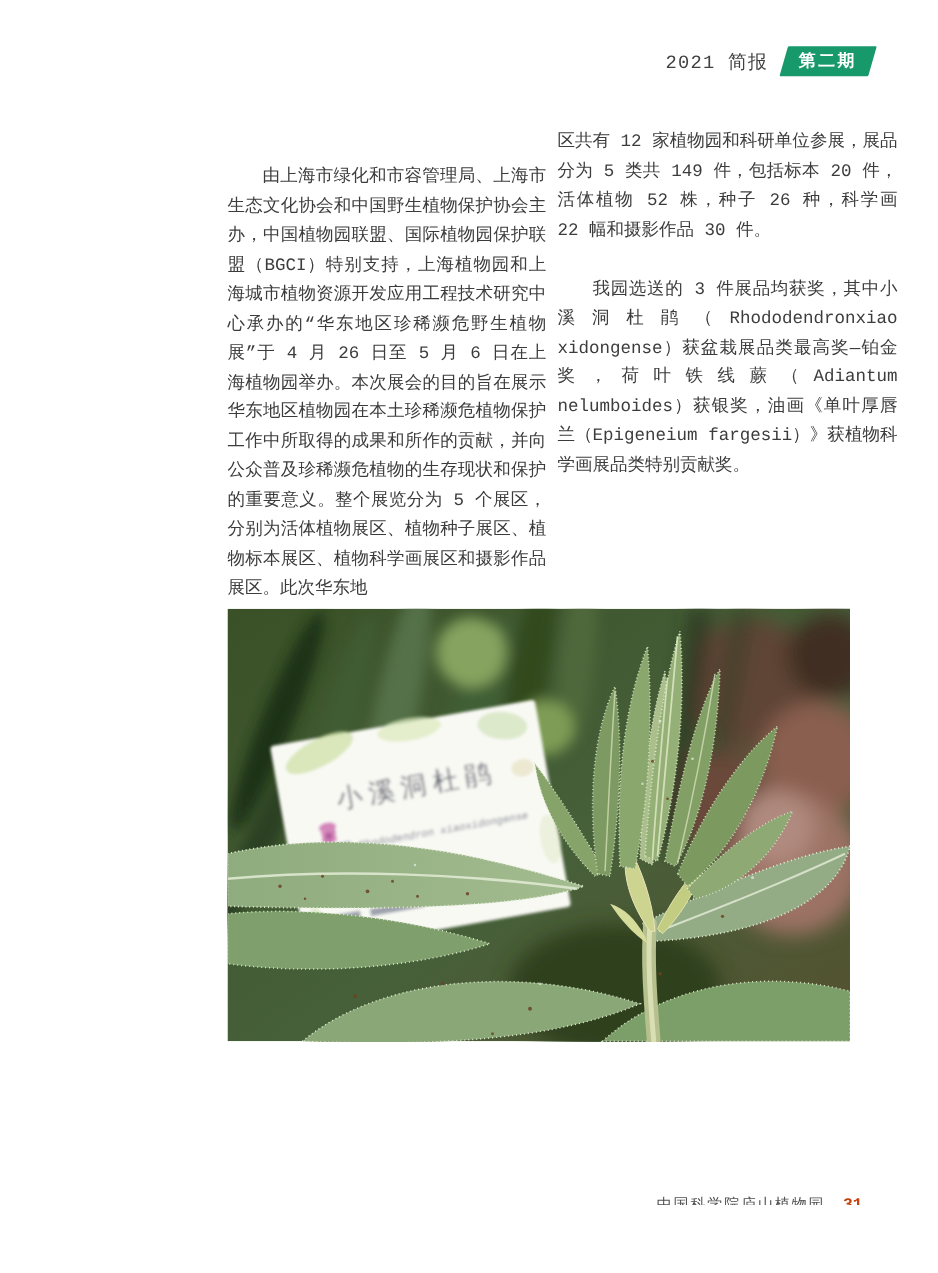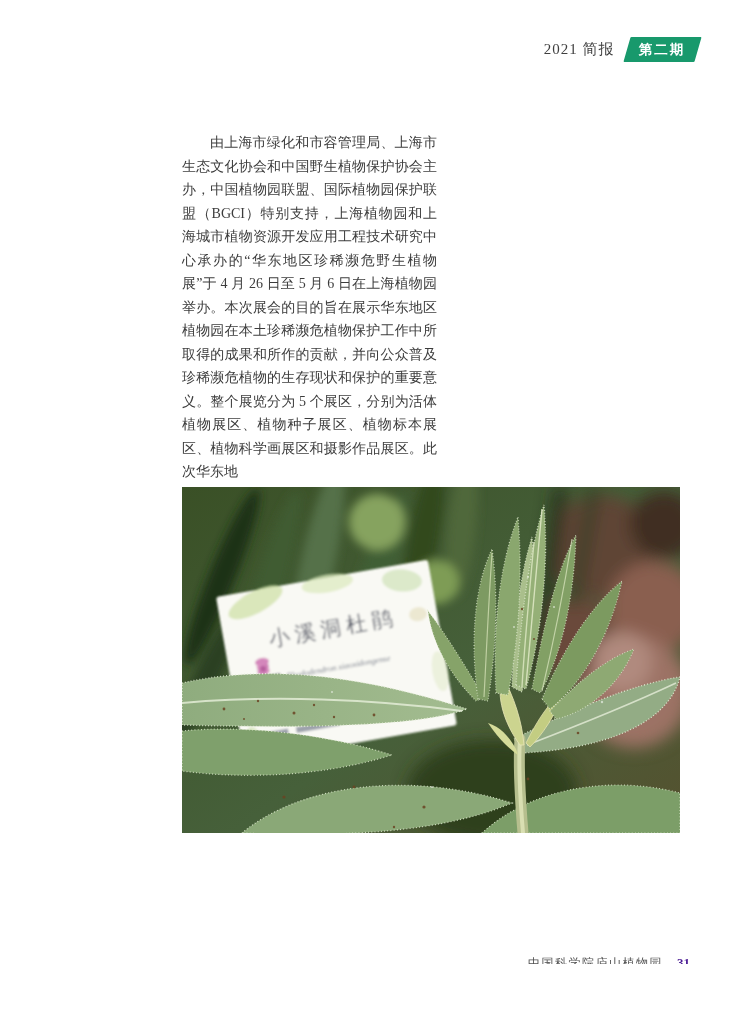--- a/index.html
+++ b/index.html
@@ -1,54 +1,56 @@
 <!DOCTYPE html>
 <html><head>
 <meta charset="utf-8">
 <style>
   html,body{margin:0;padding:0;background:#ffffff;}
   .page{
     position:relative;width:750px;height:964px;background:#ffffff;overflow:hidden;
-    font-family:Liberation Serif, serif;
+    font-family:Liberation Mono, monospace;
   }
   
   .header{position:absolute;top:37px;right:53px;display:flex;align-items:center;gap:12px;}
   .year-label{font-size:15px;color:#3f3f3f;letter-spacing:1px;}
   .issue-badge{background:#18996c;transform:skewX(-16deg);padding:3px 12px;border-radius:1px;}
   .issue-badge span{display:inline-block;transform:skewX(16deg);color:#ffffff;font-weight:bold;font-size:13.5px;letter-spacing:2px;}
   
   .col{position:absolute;top:103px;text-align:justify;font-size:14px;line-height:23.5px;color:#3c3c3c;}
   .col p{margin:0;}
   .left-col{left:182px;width:255px;margin-top:28px;}
   .right-col{left:446px;width:272px;}
   .right-col p + p{margin-top:23.5px;}
   .indent{text-indent:2em;}
   
   .photo{position:absolute;left:182px;top:487px;width:498px;height:346px;}
   
   .footer{position:absolute;top:955px;right:60px;display:flex;align-items:baseline;gap:14px;}
   .footer-org{font-size:12px;color:#4f4f4f;letter-spacing:1.5px;}
-  .footer-page{font-size:13px;font-weight:bold;color:#4c1d95;}
+  .footer-page{font-size:13px;font-weight:bold;color:#c2410c;}
 </style>
 </head>
 <body>
 
 <div class="page">
 
   <div class="header">
     <span class="year-label">2021 简报</span>
     <span class="issue-badge">
       <span>第二期</span>
     </span>
   </div>
 
   <div class="col left-col">
     <p class="indent">由上海市绿化和市容管理局、上海市生态文化协会和中国野生植物保护协会主办，中国植物园联盟、国际植物园保护联盟（BGCI）特别支持，上海植物园和上海城市植物资源开发应用工程技术研究中心承办的“华东地区珍稀濒危野生植物展”于 4 月 26 日至 5 月 6 日在上海植物园举办。本次展会的目的旨在展示华东地区植物园在本土珍稀濒危植物保护工作中所取得的成果和所作的贡献，并向公众普及珍稀濒危植物的生存现状和保护的重要意义。整个展览分为 5 个展区，分别为活体植物展区、植物种子展区、植物标本展区、植物科学画展区和摄影作品展区。此次华东地</p>
   </div>
   <div class="col right-col">
+    <p>区共有 12 家植物园和科研单位参展，展品分为 5 类共 149 件，包括标本 20 件，活体植物 52 株，种子 26 种，科学画 22 幅和摄影作品 30 件。</p>
+    <p class="indent">我园选送的 3 件展品均获奖，其中小溪洞杜鹃（Rhododendronxiao xidongense）获盆栽展品类最高奖—铂金奖，荷叶铁线蕨（Adiantum nelumboides）获银奖，油画《单叶厚唇兰（Epigeneium fargesii）》获植物科学画展品类特别贡献奖。</p>
   </div>
 
   <svg class="photo" width="498" height="346" viewBox="0 0 498 346" xmlns="http://www.w3.org/2000/svg">
     <defs>
       <linearGradient id="bgG" x1="0" y1="0" x2="1" y2="1">
         <stop offset="0" stop-color="#3a5026"></stop>
           <stop offset="0.55" stop-color="#46603a"></stop>
           <stop offset="1" stop-color="#55512f"></stop>
       </linearGradient>
       <linearGradient id="leafG1" x1="0" y1="0" x2="1" y2="0">

